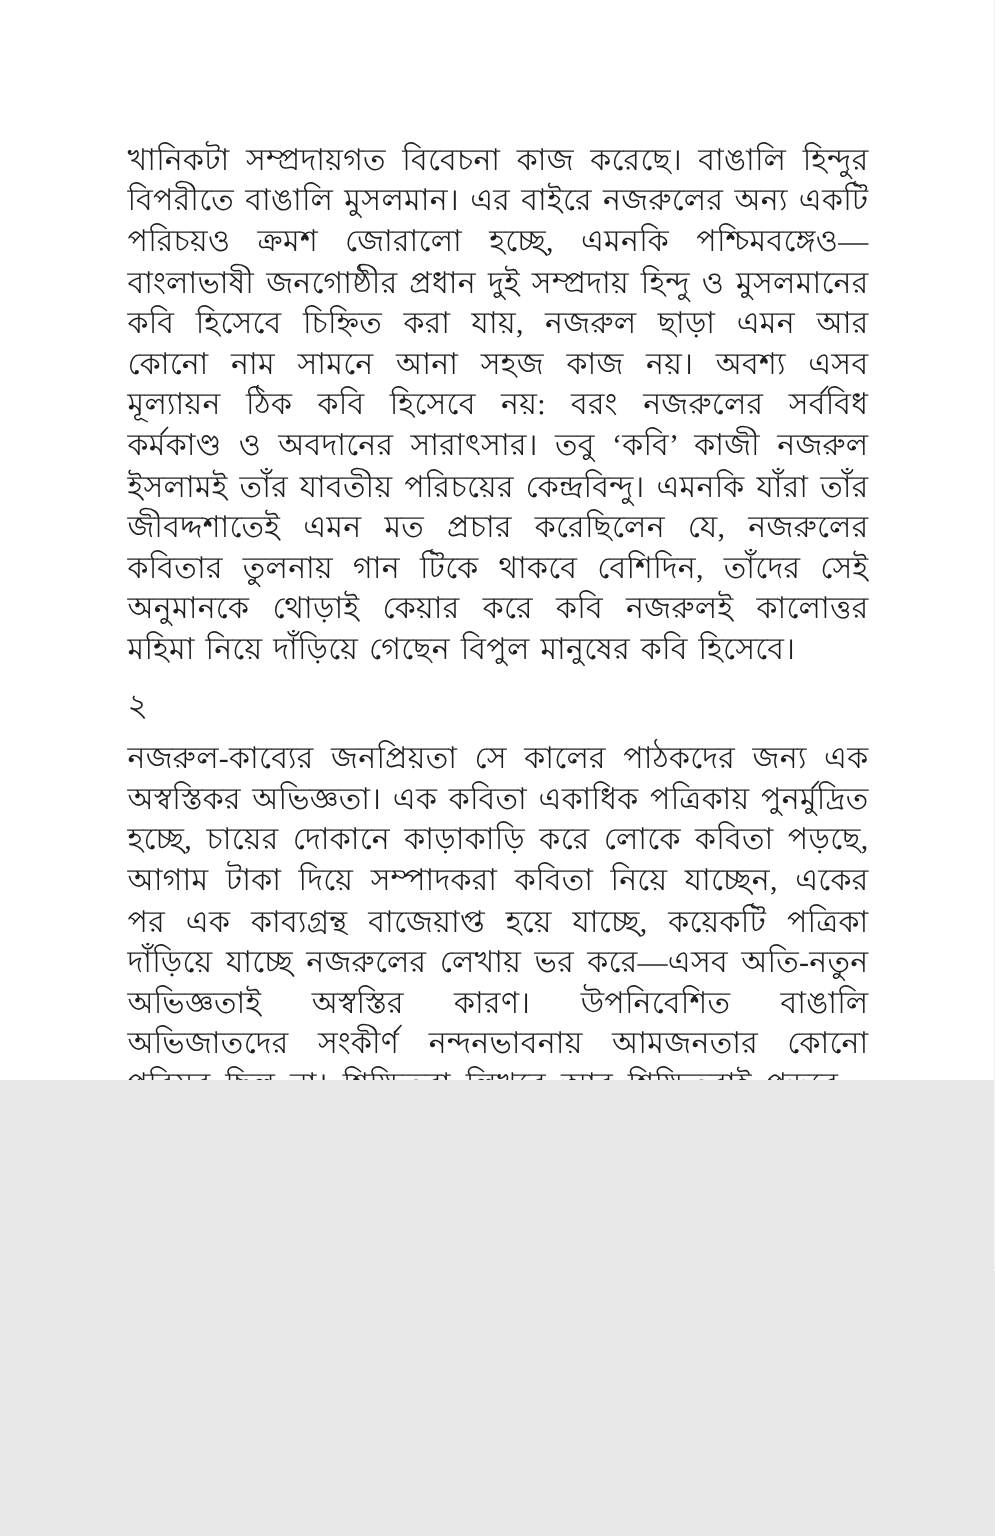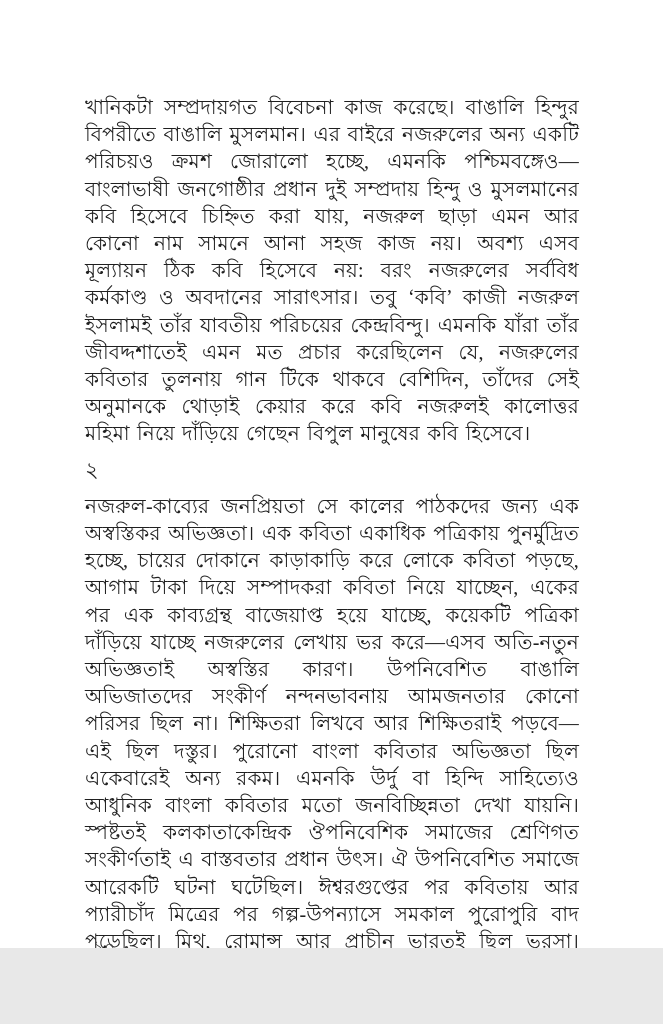--- a/index.html
+++ b/index.html
@@ -3,21 +3,21 @@
 <meta charset="utf-8">
 <style>
   html, body {
     margin: 0;
     padding: 0;
     background: #e8e8e8;
   }
   .page {
     position: relative;
     width: 663px;
-    height: 948px;
+    height: 720px;
     margin: 0 auto;
     background: #ffffff;
     font-family: "Liberation Serif", "DejaVu Serif", serif;
     overflow: hidden;
   }
   .text-block {
     position: absolute;
     left: 85px;
     top: 94px;
     width: 494px;

